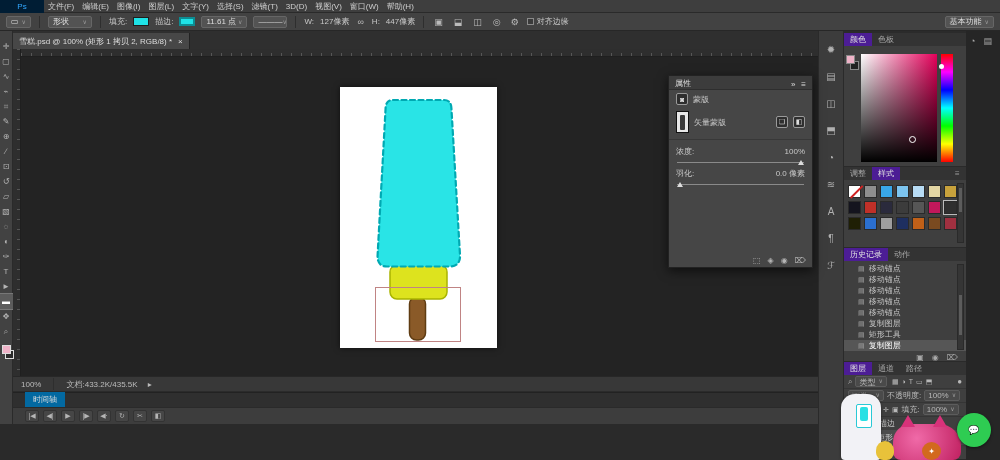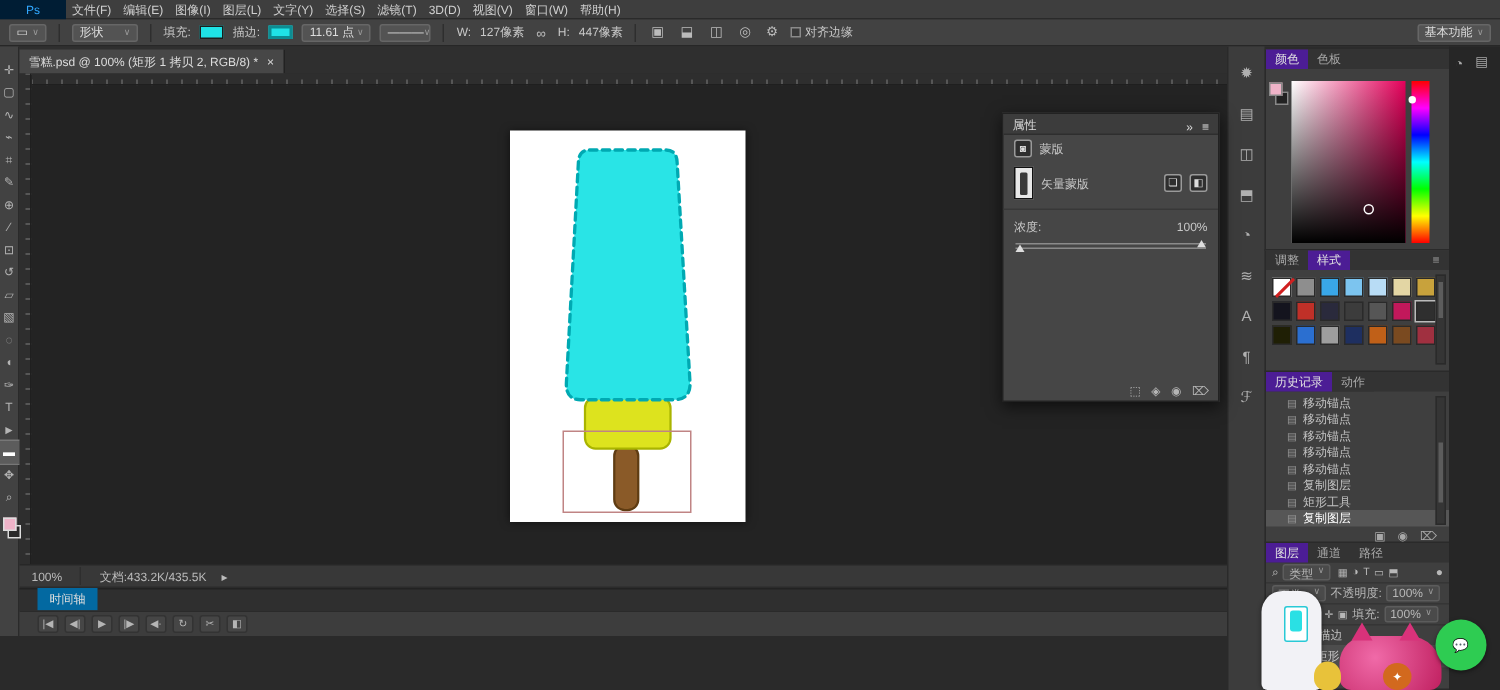--- a/index.html
+++ b/index.html
@@ -439,20 +439,24 @@
       </span>
   </div>
   <div style="height:1px;background:#383838;margin:3px 0"></div>
   <div class="prow">
     <span>浓度:</span>
     <span style="margin-left:auto">100%</span>
   </div>
   <div class="slider">
       <span class="smark" style="right:0"></span>
     </div>
+  <div class="prow">
+    <span>羽化:</span>
+    <span style="margin-left:auto">0.0 像素</span>
+  </div>
   <div class="slider">
       <span class="smark" style="left:0"></span>
     </div>
   <div class="row" style="position:absolute;bottom:2px;right:6px;gap:7px;color:#b5b5b5">
 
   <span>⬚</span>
       <span>◈</span>
       <span>◉</span>
       <span>⌦</span>
     </div>

